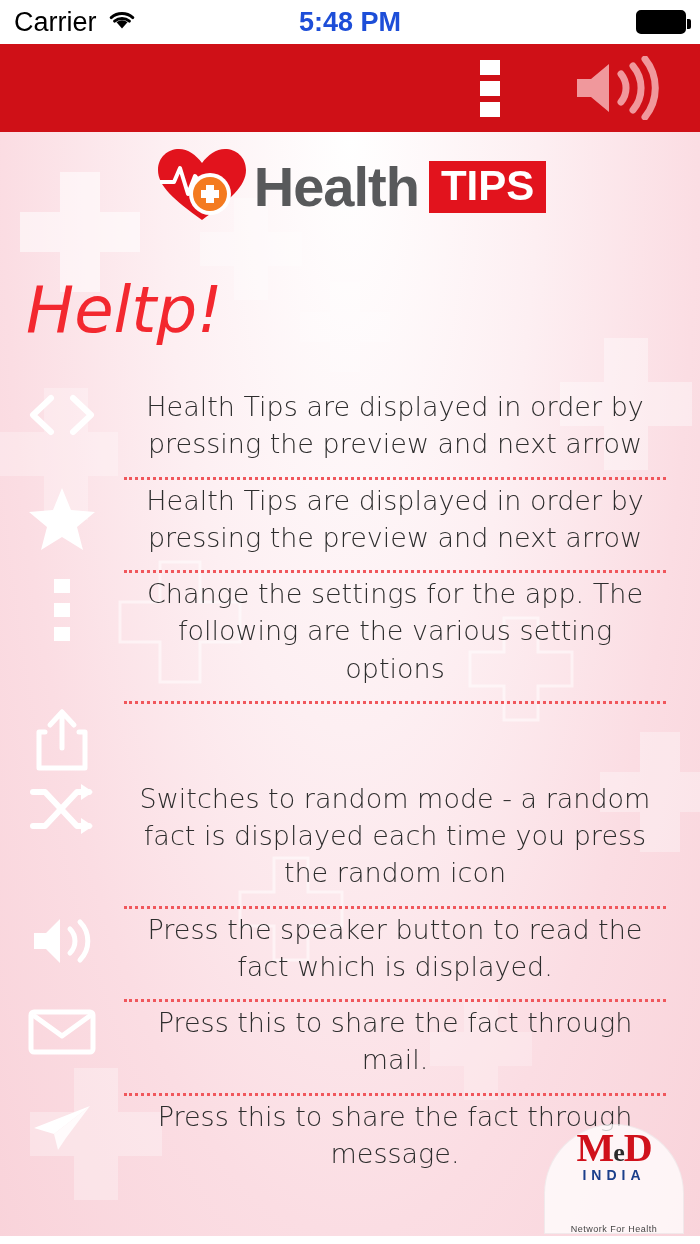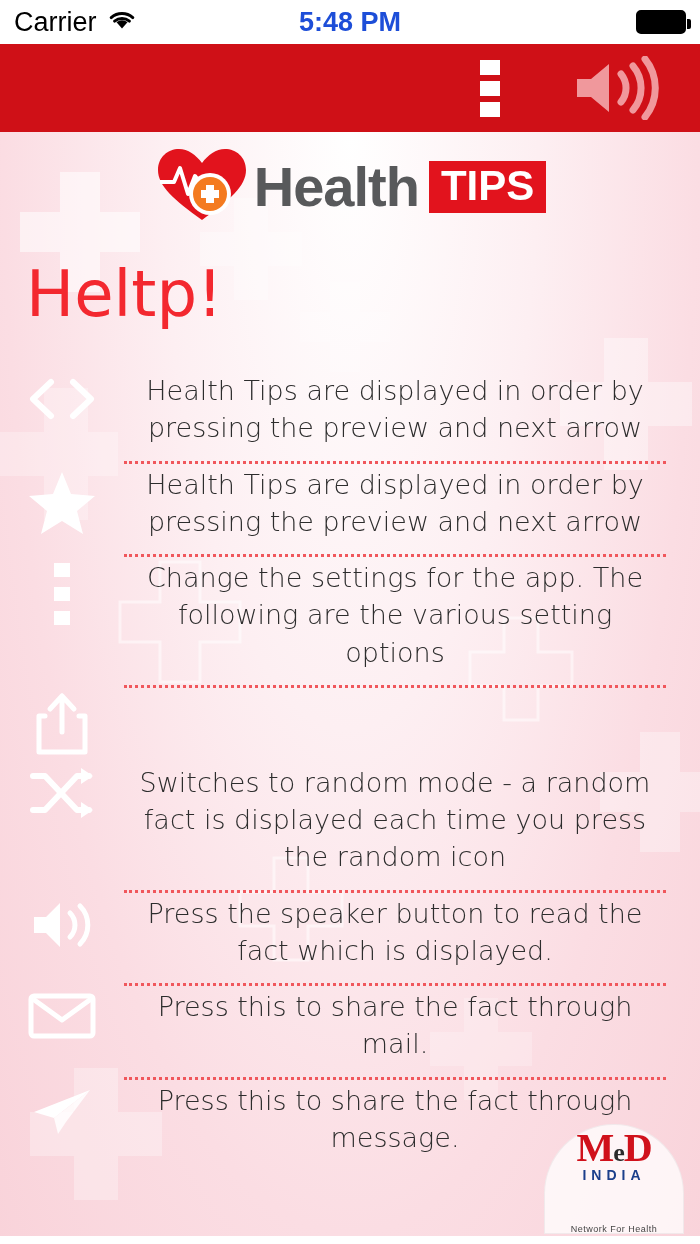--- a/index.html
+++ b/index.html
@@ -148,23 +148,24 @@
     letter-spacing: 0px;
   }
 
   
   .help-title {
     position: relative;
     color: #f3282f;
     font-size: 64px;
     font-weight: normal;
     padding-left: 26px;
-    margin-top: 22px;
+    margin-top: 38px;
     line-height: 1;
     font-family: "DejaVu Sans", sans-serif;
+    font-style: italic;
   }
 
   
   .help-list {
     position: relative;
     margin-top: 44px;
     padding: 0 34px 0 0;
     text-align: center;
   }
   .help-row {

